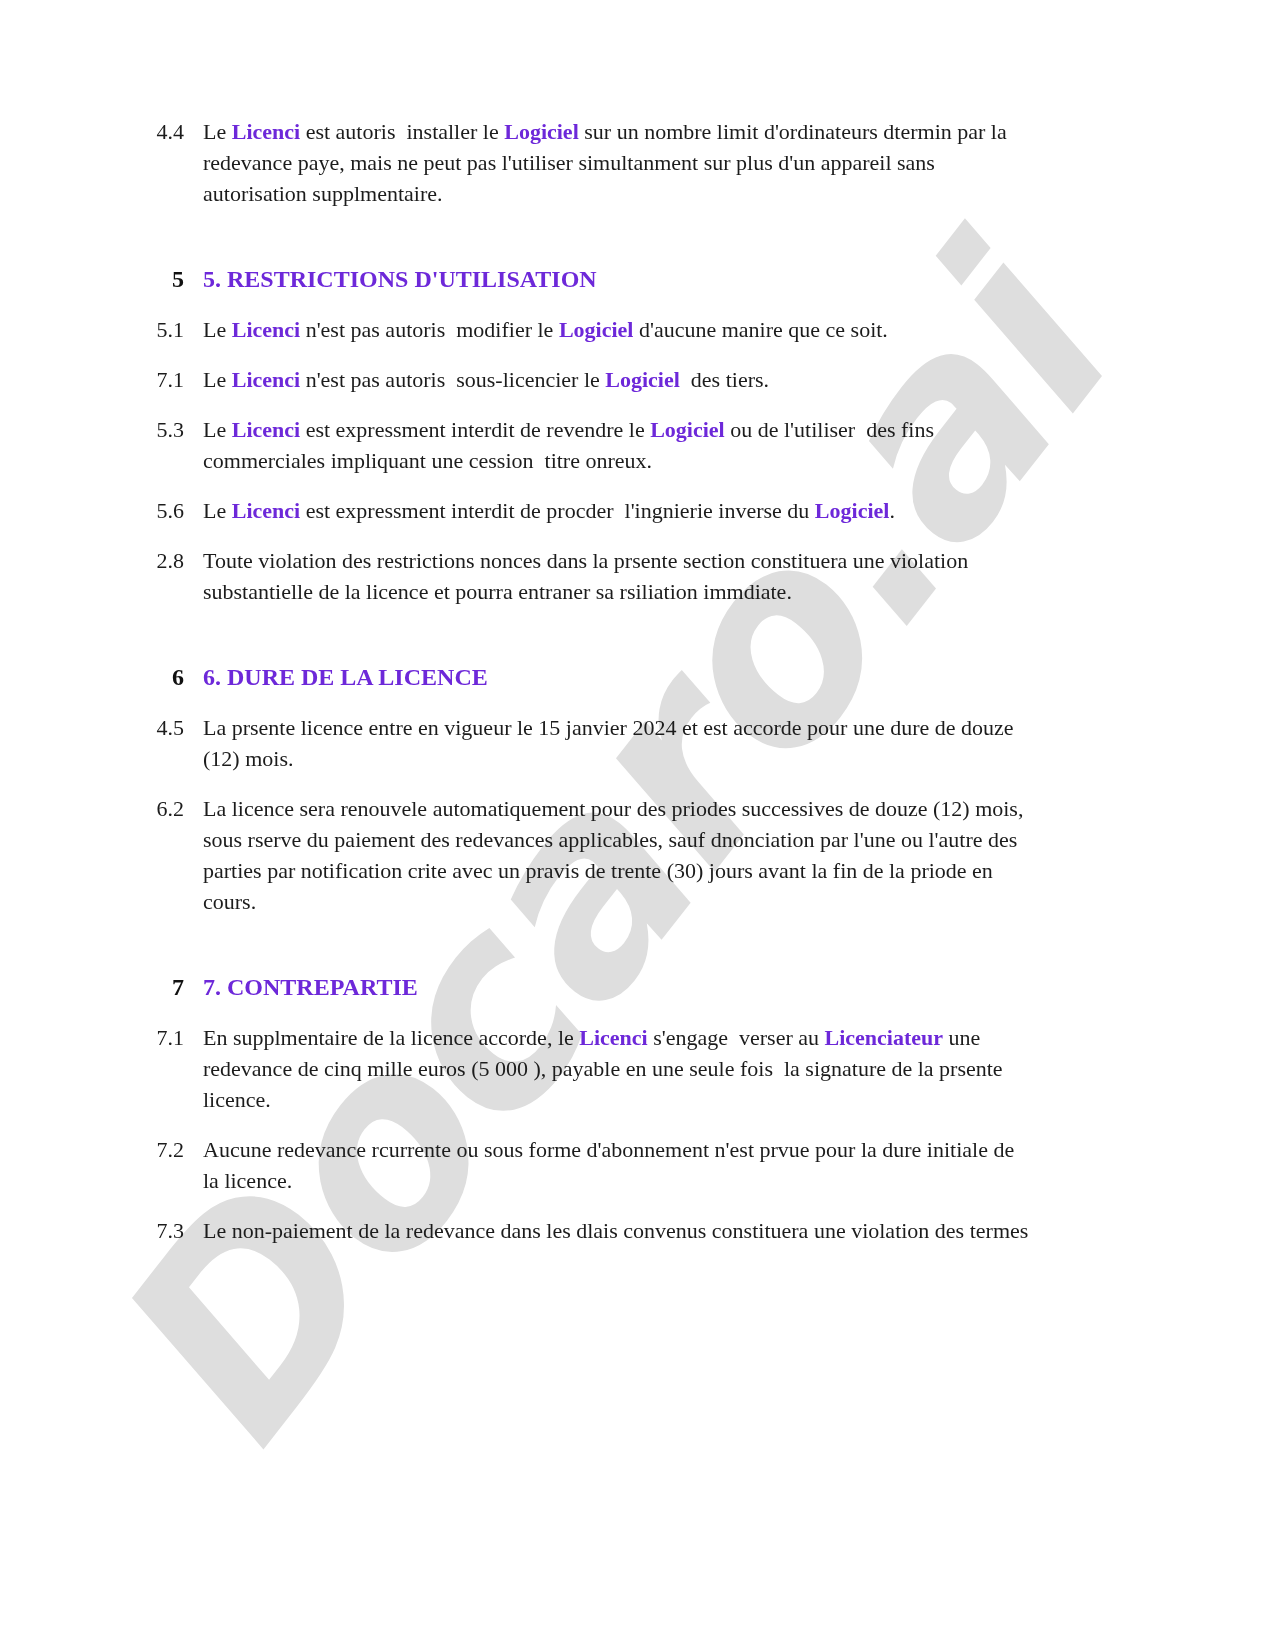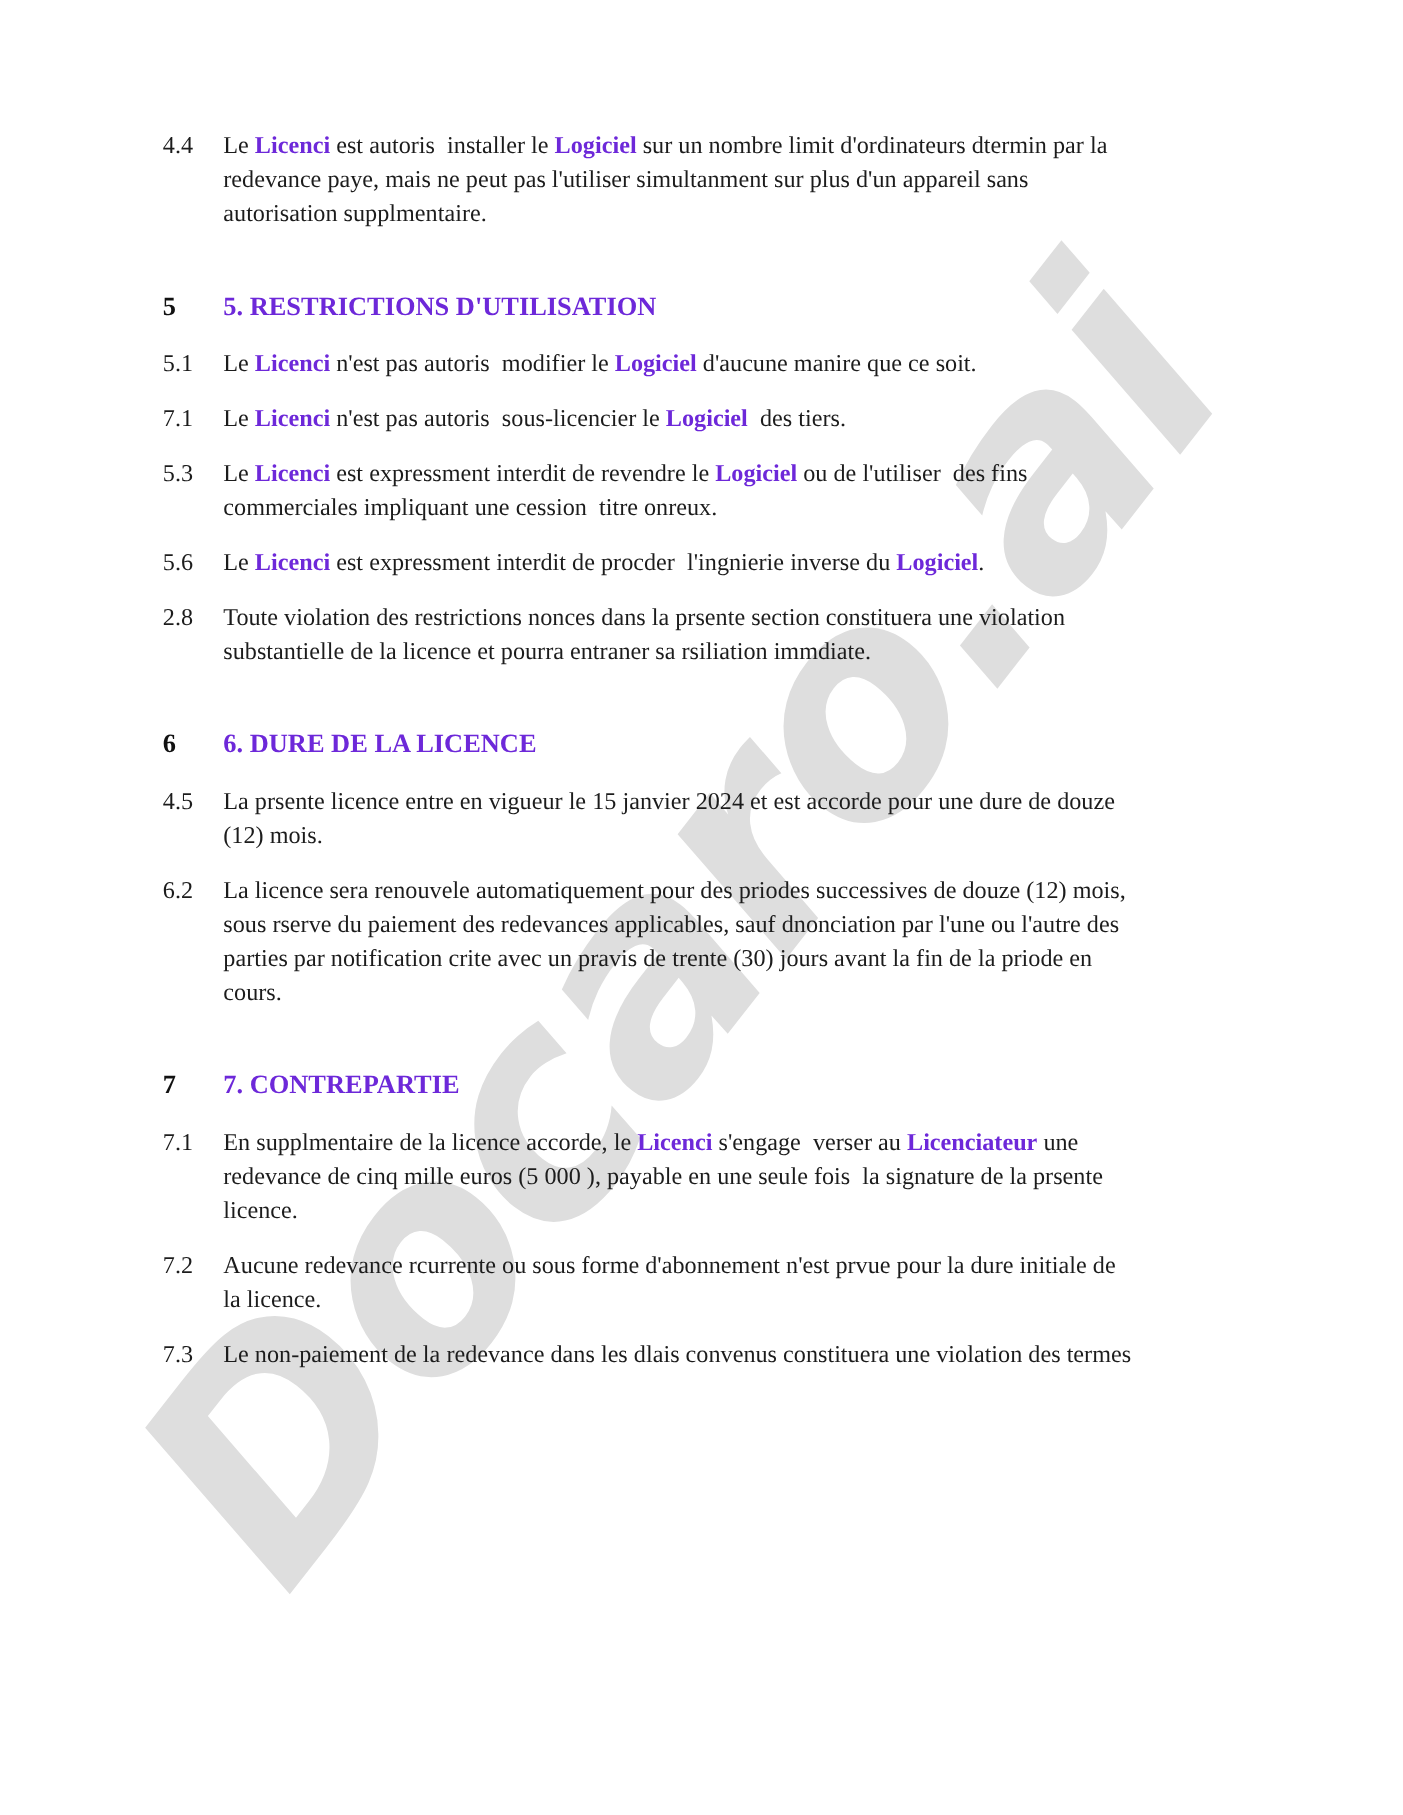--- a/index.html
+++ b/index.html
@@ -38,21 +38,21 @@
     padding-left: 148px;
     padding-right: 120px;
   }
   .row {
     display: flex;
     align-items: flex-start;
     margin-bottom: 19px;
   }
   .row .num {
     flex: 0 0 36px;
-    text-align: left;
+    text-align: right;
     font-size: 22px;
     line-height: 31px;
   }
   .row .txt {
     margin-left: 19px;
     width: 1005px;
     font-size: 22px;
     line-height: 31px;
     white-space: pre-wrap;
   }

